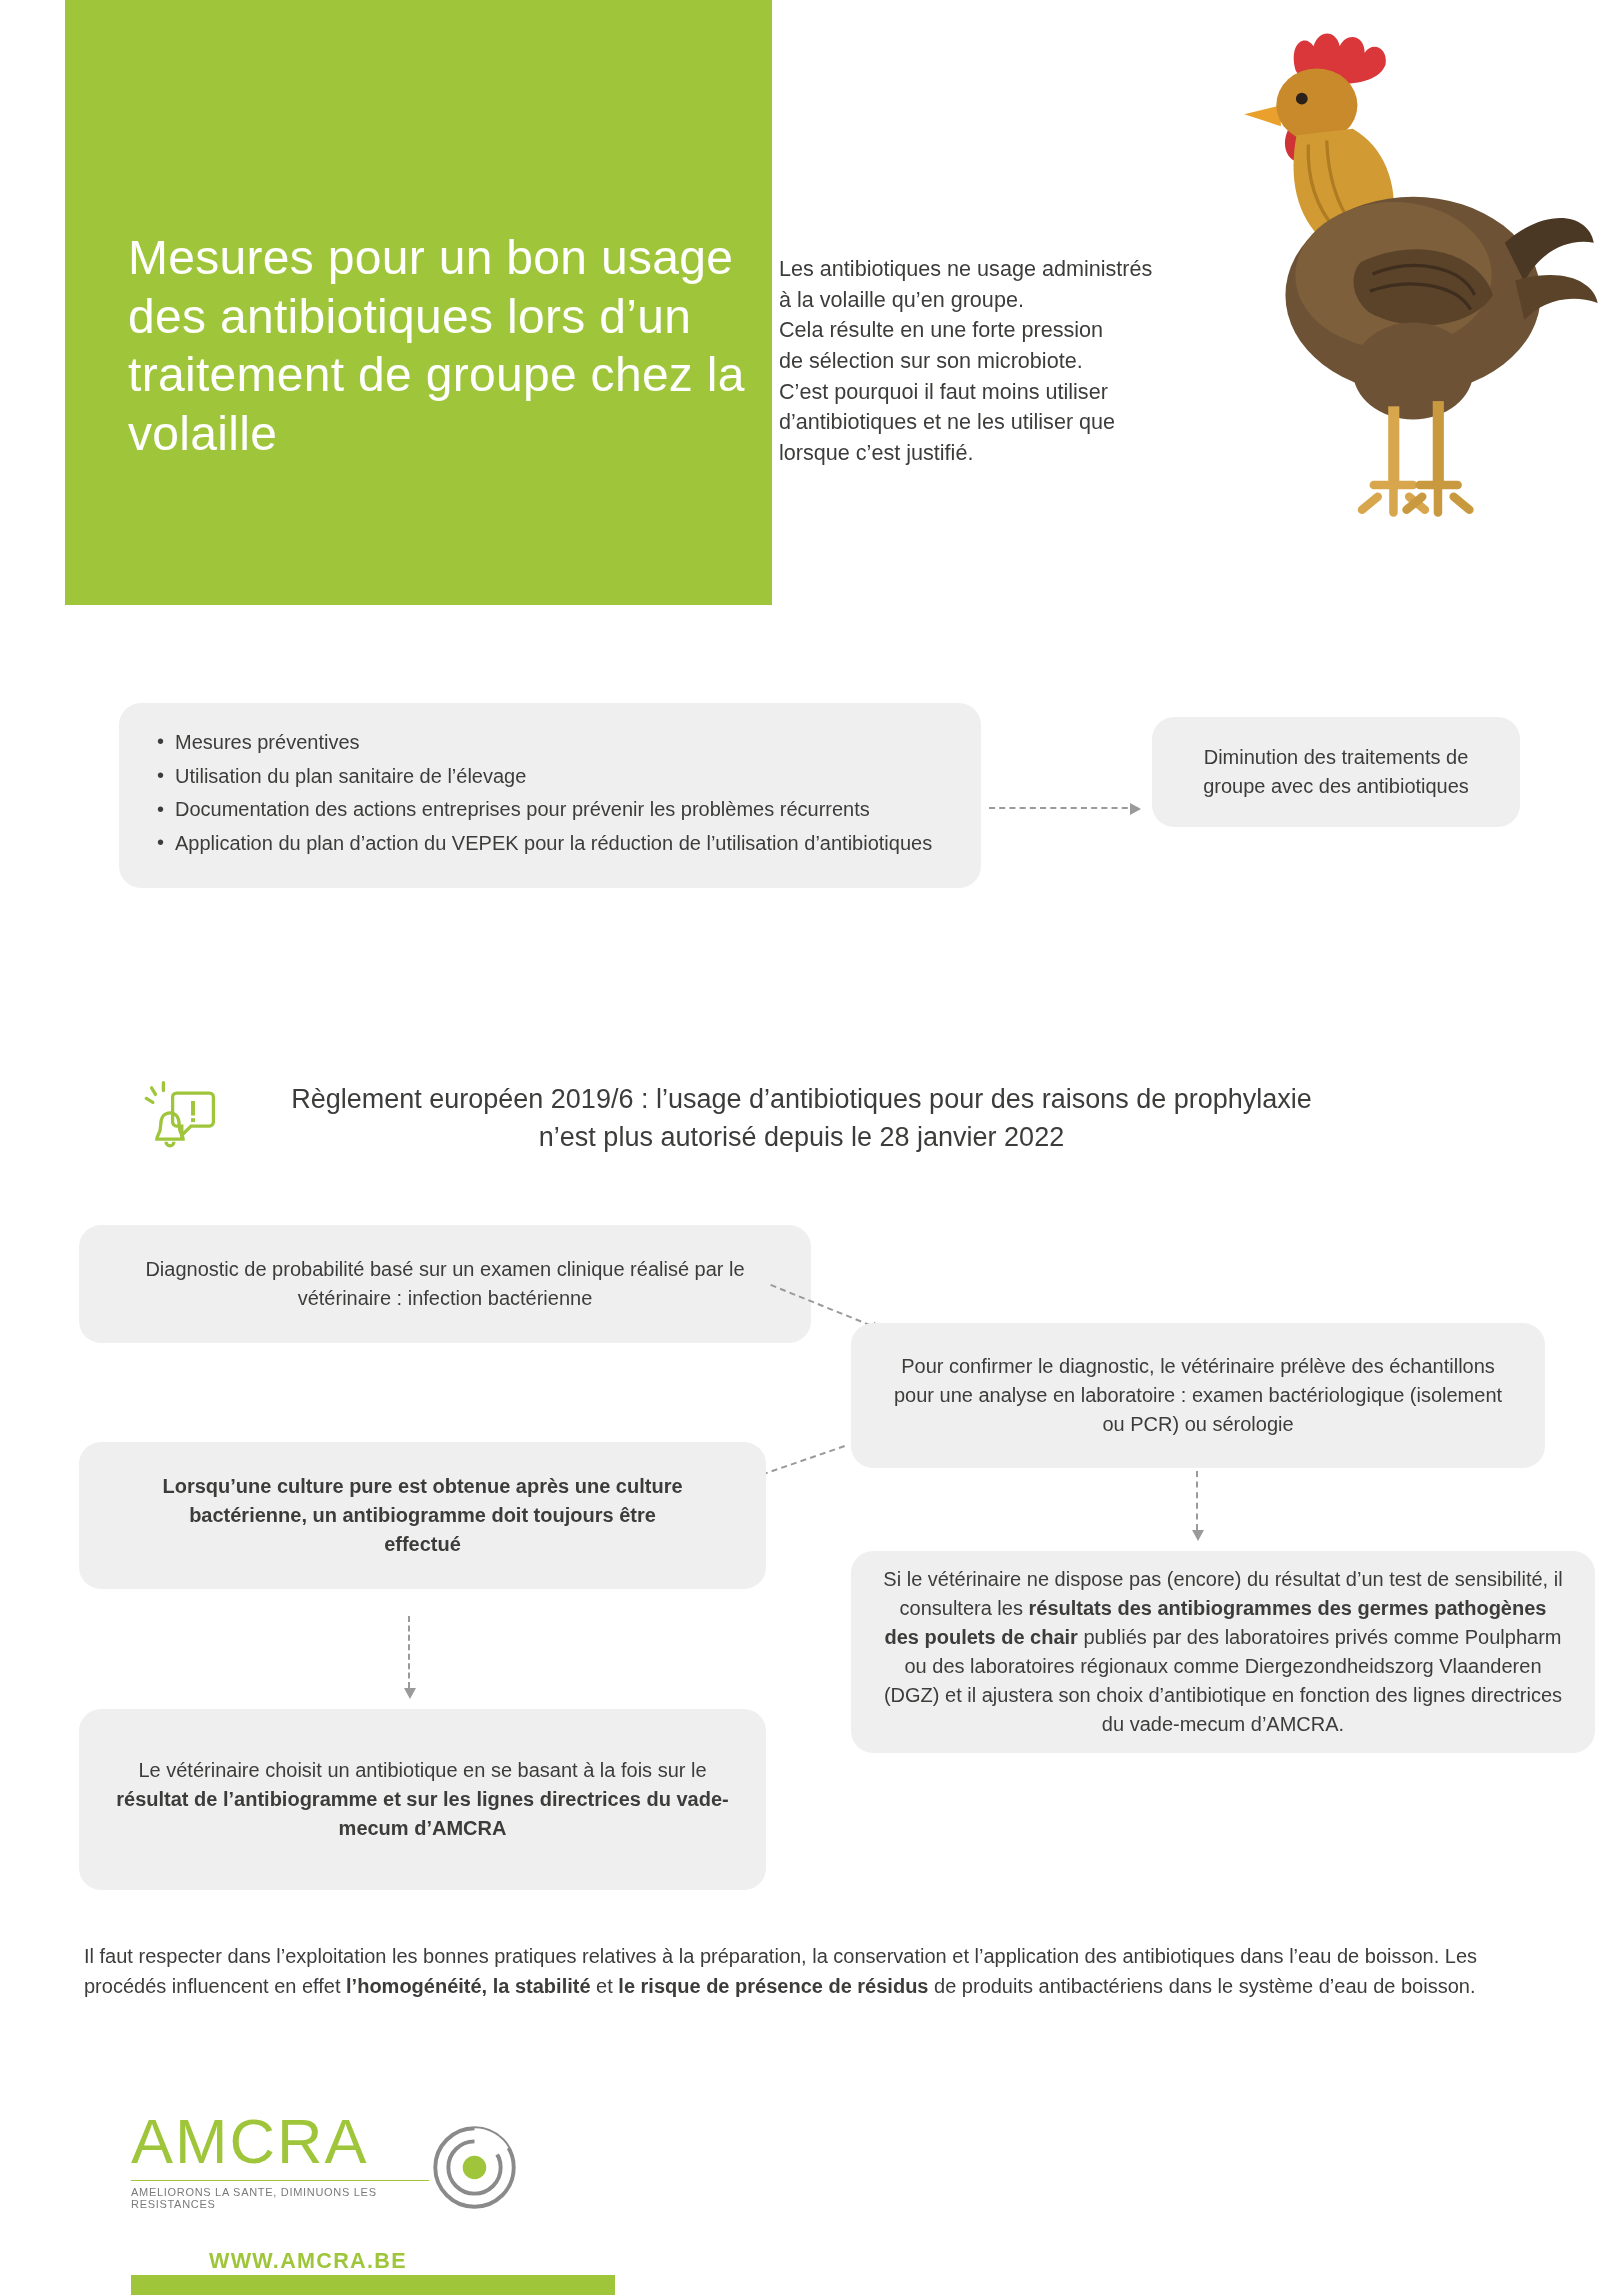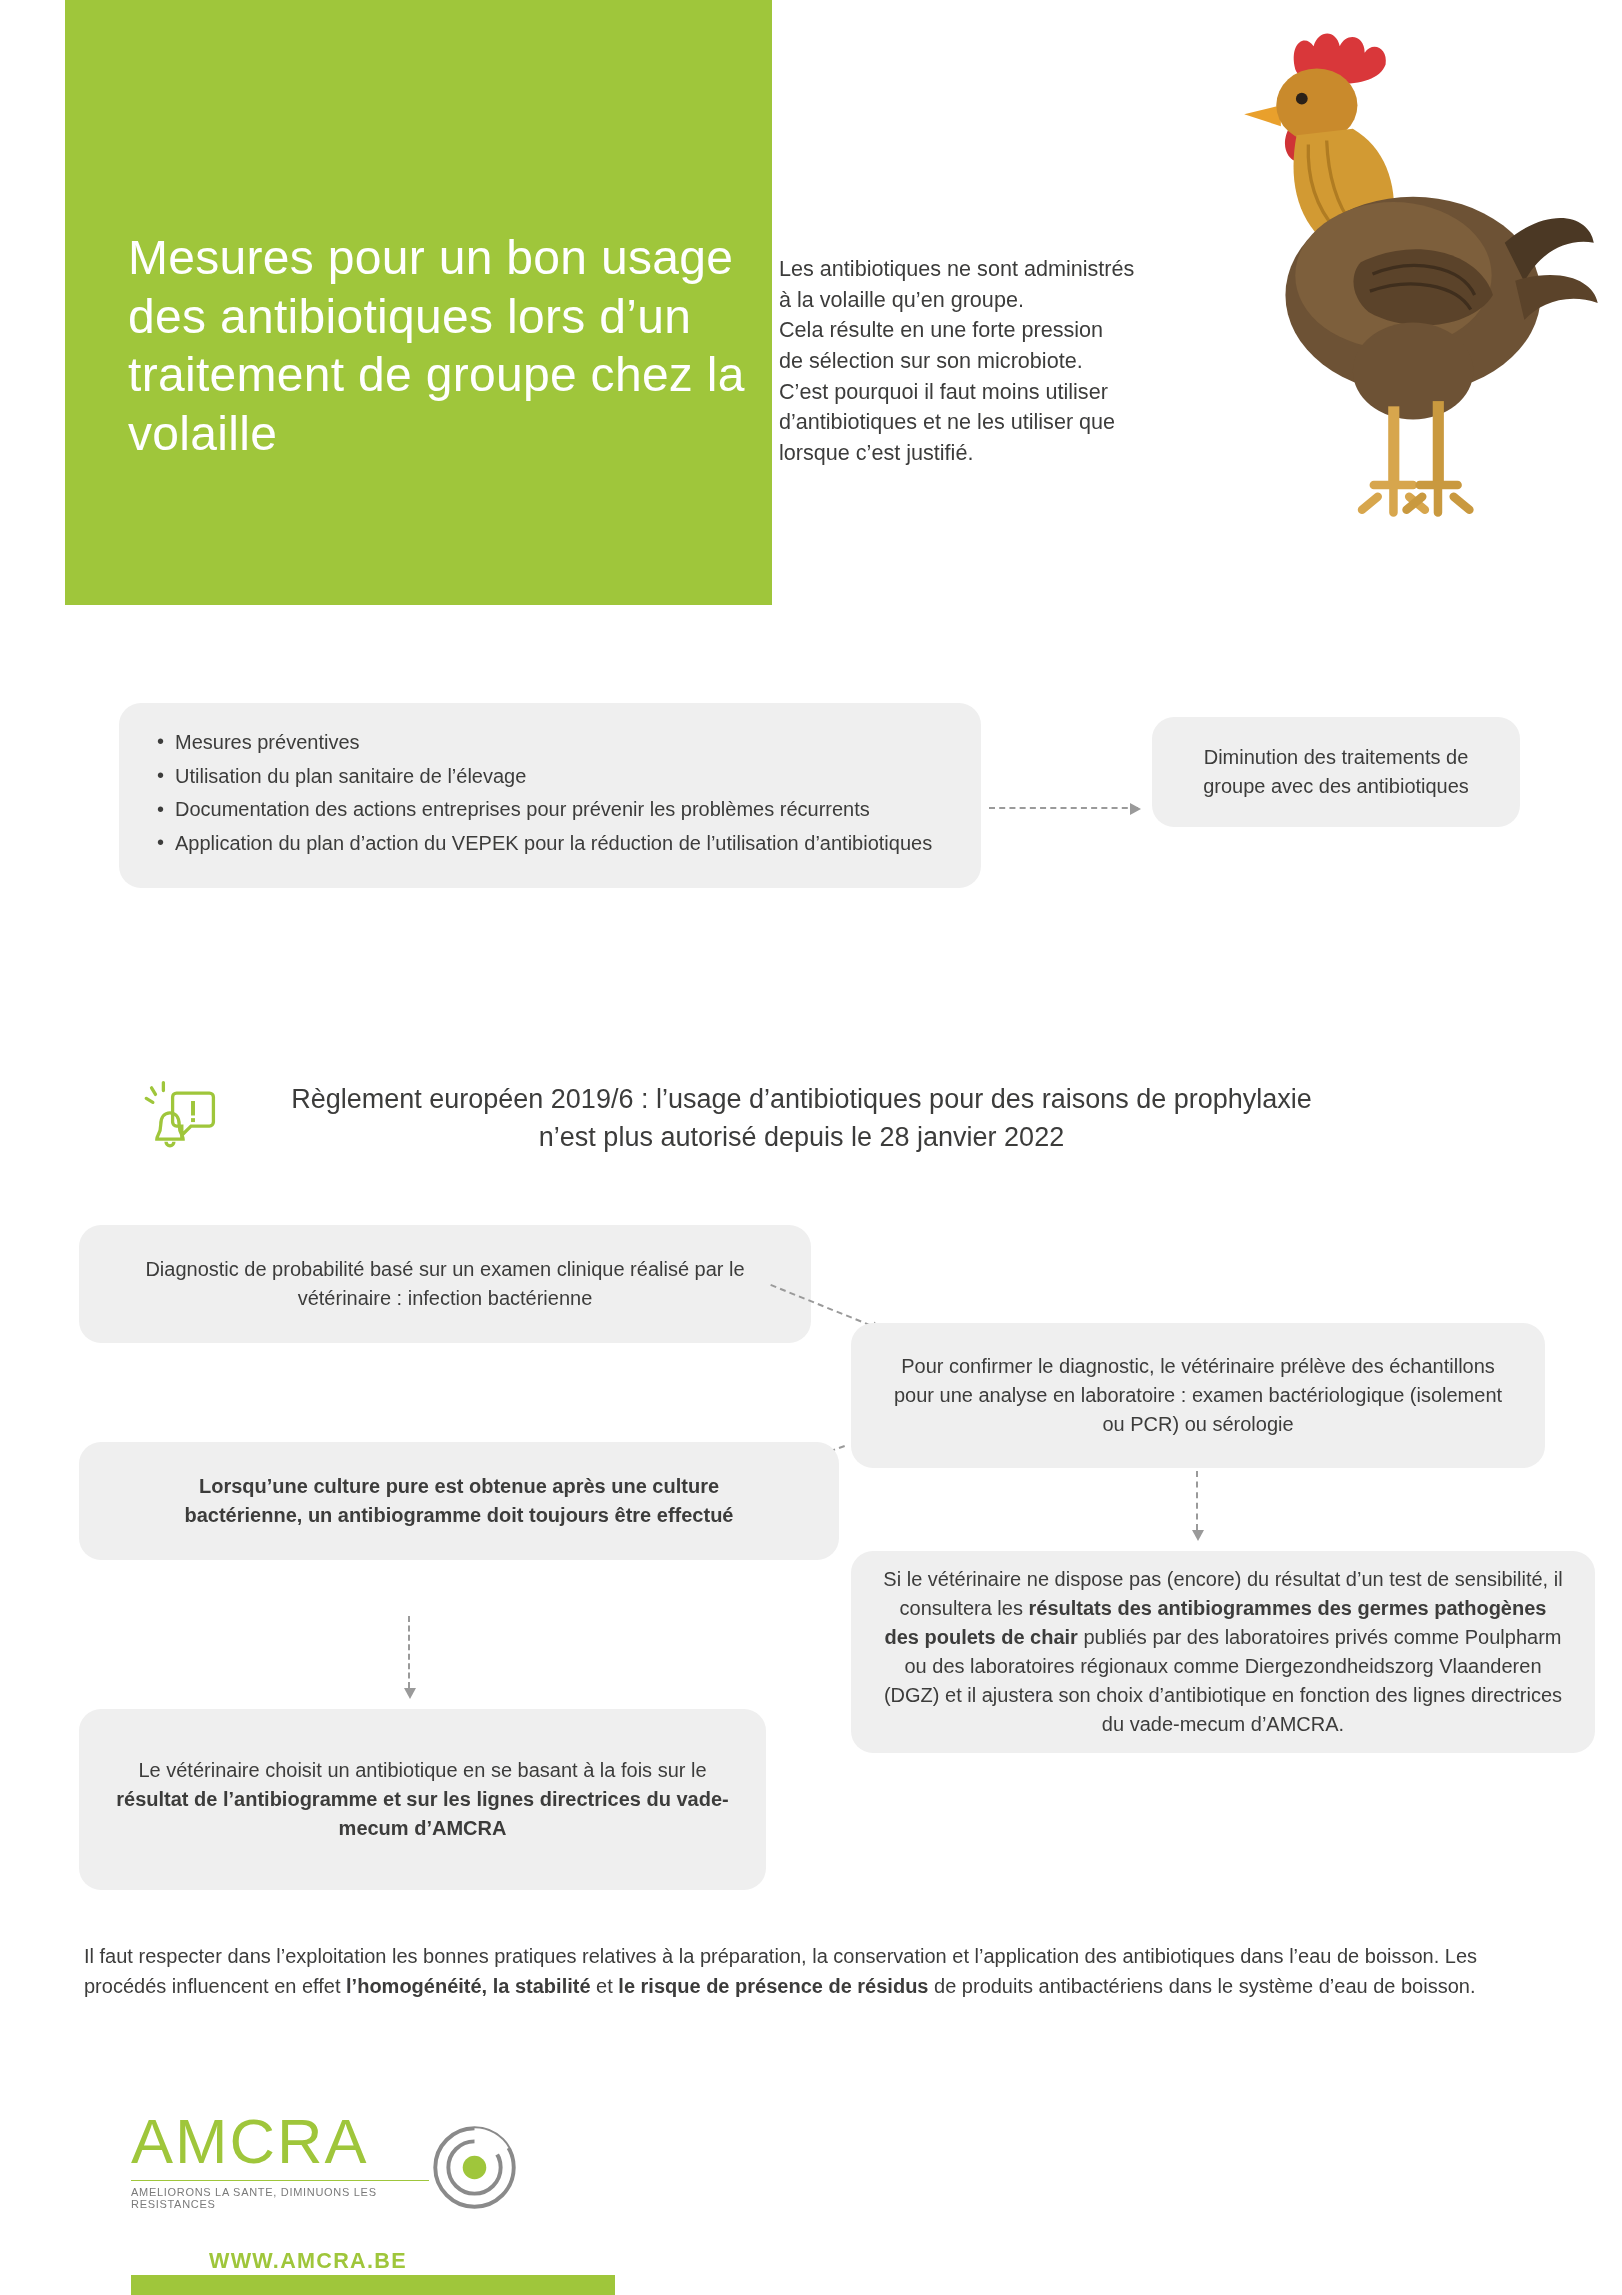--- a/index.html
+++ b/index.html
@@ -174,21 +174,21 @@
   #laboratory-card {
     left: 851px;
     top: 1323px;
     width: 694px;
     padding: 29px 30px;
     text-align: center;
   }
   #antibiogram-card {
     left: 79px;
     top: 1442px;
-    width: 760px;
+    width: 687px;
     padding: 30px 76px;
     text-align: center;
     font-weight: bold;
     font-size: 20px;
   }
   #vet-choice-card {
     left: 79px;
     top: 1709px;
     width: 687px;
     padding: 47px 37px;
@@ -264,21 +264,21 @@
   }
 </style>
 </head>
 <body>
 
 <div id="header-band"></div>
 
 <div id="header-title">Mesures pour un bon usage des antibiotiques lors d’un traitement de groupe chez la volaille</div>
 
 <div id="header-intro">
-  <p>Les antibiotiques ne sont administrés</p>
+  <p>Les antibiotiques ne usage administrés</p>
   <p>à la volaille qu’en groupe.</p>
   <p>Cela résulte en une forte pression</p>
   <p>de sélection sur son microbiote.</p>
   <p>C’est pourquoi il faut moins utiliser</p>
   <p>d’antibiotiques et ne les utiliser que</p>
   <p>lorsque c’est justifié.</p>
 </div>
 
 <svg id="rooster" viewBox="0 0 620 860" xmlns="http://www.w3.org/2000/svg">
 

